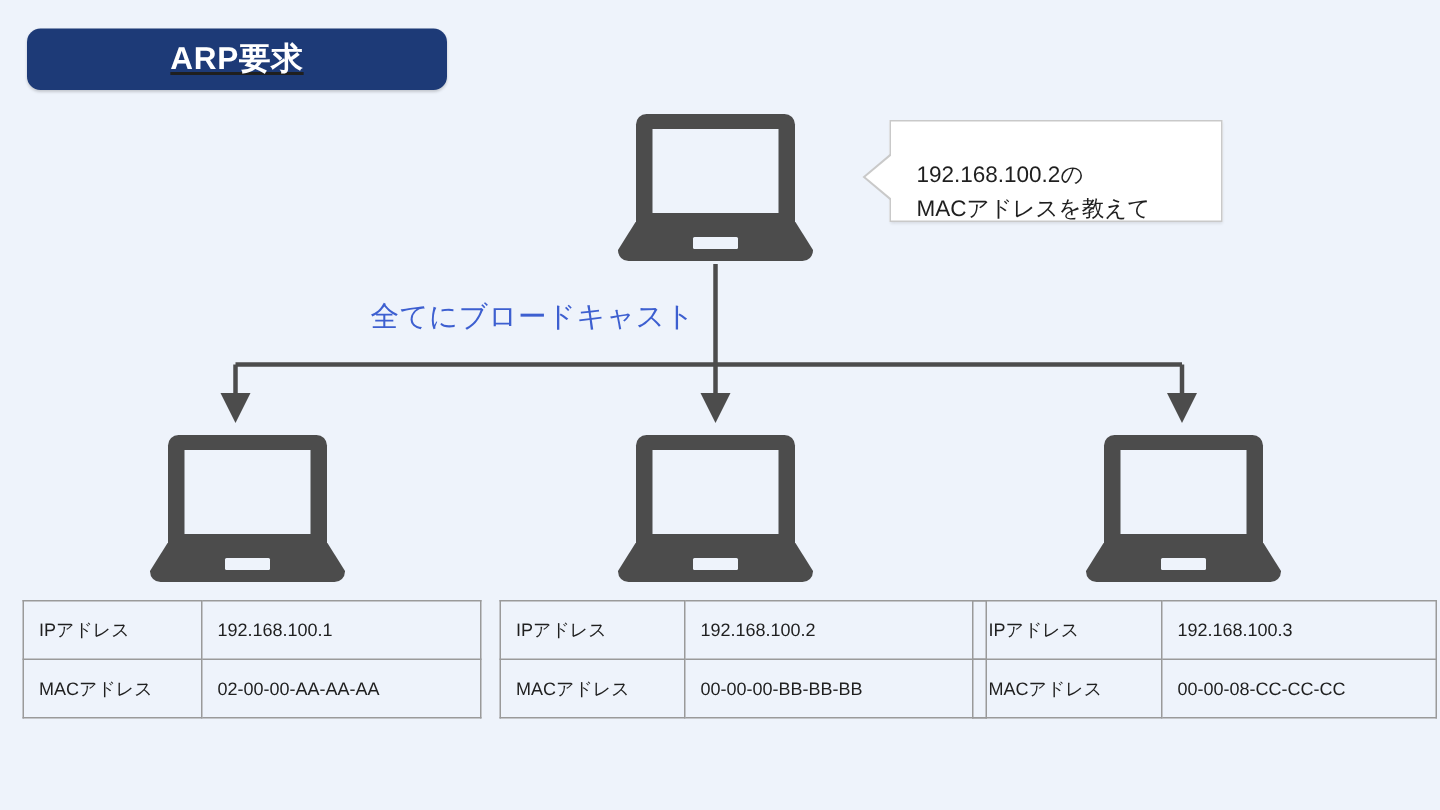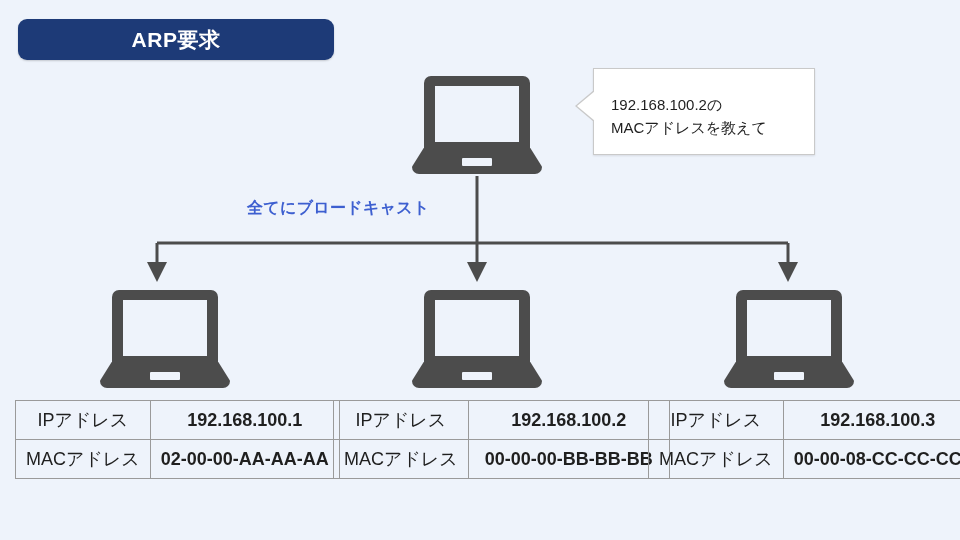--- a/index.html
+++ b/index.html
@@ -21,28 +21,29 @@
     left: 0; top: 0;
     width: 960px;
     height: 540px;
   }
 
   
   .title-badge {
     position: absolute;
     left: 18px;
     top: 19px;
-    width: 316px;
+    width: 280px;
     height: 41px;
     background: #1d3a77;
     border-radius: 9px;
     display: flex;
     align-items: center;
     justify-content: center;
     box-shadow: 0 1px 2px rgba(0,0,0,0.18);
+    text-decoration: underline;
   }
   .title-badge .title-text {
     color: #ffffff;
     font-size: 21px;
     font-weight: bold;
     letter-spacing: 0.5px;
     line-height: 1;
   }
 
   
@@ -87,23 +88,23 @@
     width: 30px;
     height: 8px;
     background: #eef3fb;
     border-radius: 1px;
   }
 
   
   .bubble {
     position: absolute;
     left: 593px;
-    top: 68px;
+    top: 80px;
     width: 222px;
-    height: 87px;
+    height: 68px;
     background: #ffffff;
     border: 1px solid #c9c9c9;
     box-sizing: border-box;
     box-shadow: 0 1px 2px rgba(0,0,0,0.10);
   }
   .bubble .bubble-text {
     position: absolute;
     left: 17px;
     top: 24px;
     font-size: 15px;
@@ -128,60 +129,58 @@
     border-top: 15px solid transparent;
     border-bottom: 15px solid transparent;
     border-right: 18px solid #ffffff;
   }
 
   
   .broadcast-label {
     position: absolute;
     left: 247px;
     top: 198px;
-    font-size: 16px;
-    font-weight: bold;
+    font-size: 19px;
+    font-weight: normal;
     color: #3d5fd0;
     letter-spacing: 0.3px;
     white-space: nowrap;
     text-align: center;
   }
 
   
   .connectors {
     position: absolute;
     left: 0;
     top: 0;
     width: 960px;
     height: 540px;
     pointer-events: none;
   }
 
   
   .info-table {
     position: absolute;
     border-collapse: collapse;
-    font-size: 18px;
-    text-align: center;
+    font-size: 12px;
   }
   .info-table td {
     border: 1px solid #9a9a9a;
     height: 38px;
     padding: 0 10px;
     color: #1f1f1f;
     background: transparent;
     white-space: nowrap;
     vertical-align: middle;
   }
   .info-table td.label-cell {
     width: 100px;
   }
   .info-table td.value-cell {
     width: 166px;
-    font-weight: bold;
   }
 
   #table-0 { left: 15px; top: 400px; }
   #table-0 td.label-cell { width: 98px; }
   #table-0 td.value-cell { width: 165px; }
 
   #table-1 { left: 333px; top: 400px; }
   #table-1 td.label-cell { width: 102px; }
   #table-1 td.value-cell { width: 180px; }
 

